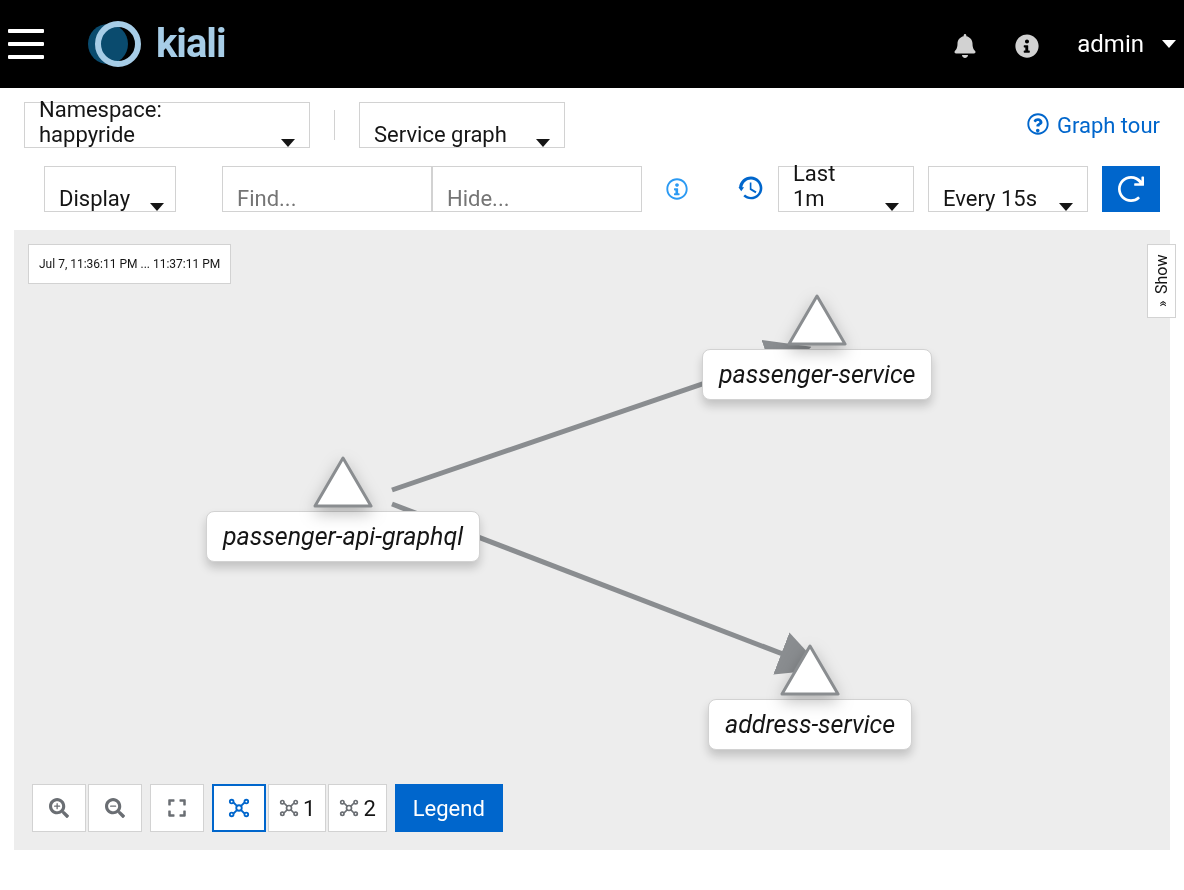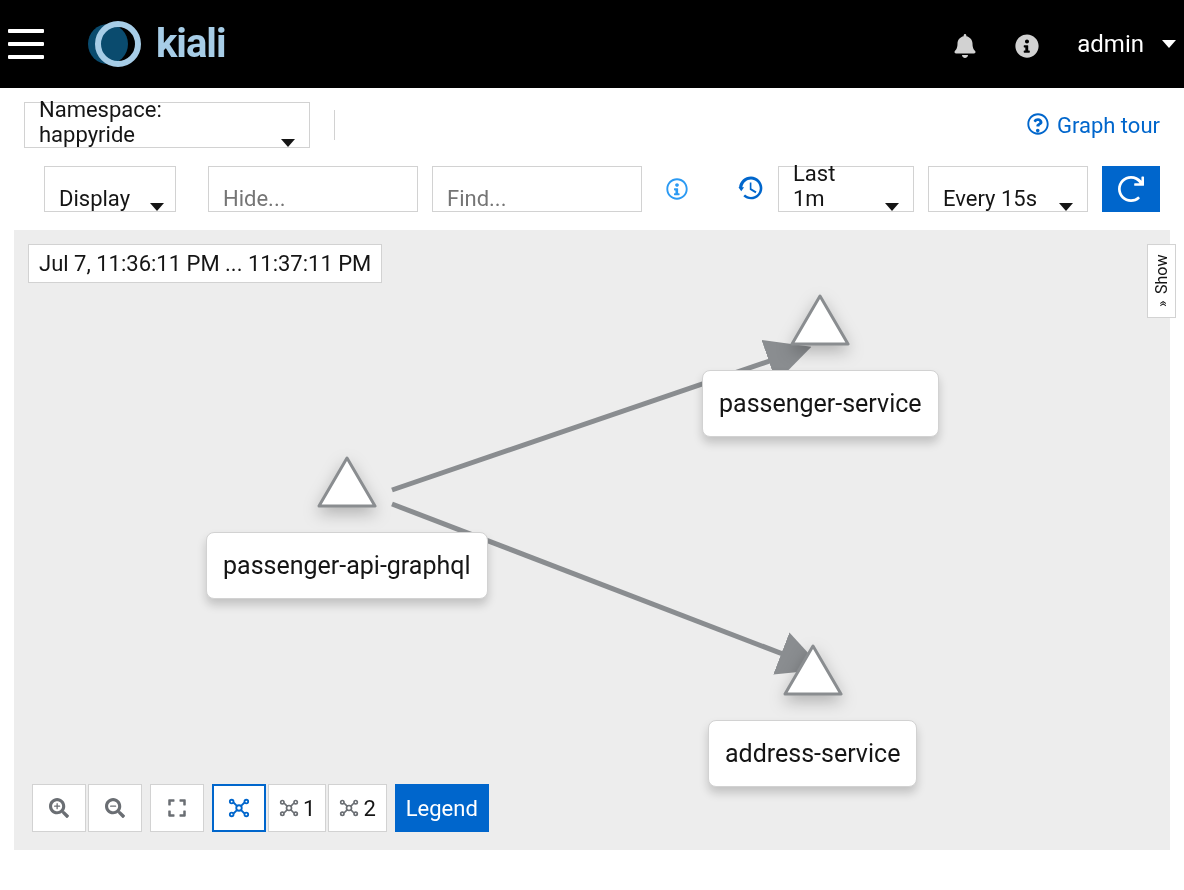--- a/index.html
+++ b/index.html
@@ -29,34 +29,34 @@
   .tour-link { margin-left: auto; color: #06c; font-size: 22px; display: flex; align-items: flex-start; gap: 8px; cursor: pointer; }
 
   .row2-left { display: flex; align-items: center; gap: 14px; padding-left: 20px; }
   .row2-right { margin-left: auto; display: flex; align-items: center; gap: 14px; }
   .info-icon-small { color: #2b9af3; width: 22px; height: 22px; margin-left: 10px; }
   .history-icon { color: #06c; width: 26px; height: 26px; }
   .btn-primary { width: 58px; height: 46px; background: #06c; display: flex; align-items: center; justify-content: center; cursor: pointer; }
 
   
   .graph-wrap { margin: 0 14px; height: 620px; background: #ededed; position: relative; }
-  .time-badge { position: absolute; top: 14px; left: 14px; background: #fff; border: 1px solid #d2d2d2; padding: 6px 10px; font-size: 22px; }
+  .time-badge { position: absolute; top: 14px; left: 14px; background: #fff; border: 1px solid #d2d2d2; padding: 12px 10px; font-size: 12px; }
   .show-tab { position: absolute; right: -6px; top: 14px; background: #fff; border: 1px solid #d2d2d2; padding: 10px 4px 10px 4px; writing-mode: vertical-rl; transform: rotate(180deg); font-size: 16px; display: flex; align-items: center; gap: 6px; cursor: pointer; }
   .svc-node { position: absolute; text-align: center; }
   .tri { width: 64px; height: 56px; margin: 0 auto; position: relative; }
   .tri svg { filter: drop-shadow(0 6px 8px rgba(0,0,0,0.25)); }
-  .node-label { margin-top: 22px; background: #fff; border: 1px solid #d2d2d2; border-radius: 8px; padding: 18px 16px; font-size: 25px; box-shadow: 0 6px 10px rgba(0,0,0,0.18); display: inline-block; }
+  .node-label { margin-top: 1px; background: #fff; border: 1px solid #d2d2d2; border-radius: 8px; padding: 10px 16px; font-size: 25px; box-shadow: 0 6px 10px rgba(0,0,0,0.18); display: inline-block; font-style: italic; }
   .edge-line { stroke: #8a8d90; stroke-width: 5; fill: none; }
 
   
   .graph-controls { position: absolute; left: 18px; bottom: 18px; display: flex; gap: 8px; align-items: center; }
   .ctrl-group { display: flex; gap: 2px; }
   .ctrl-btn { height: 48px; min-width: 54px; background: #fff; border: 1px solid #d2d2d2; display: flex; align-items: center; justify-content: center; font-size: 22px; cursor: pointer; padding: 0 10px; gap: 4px; }
   .ctrl-btn.active { border: 2px solid #06c; color: #151515; }
-  .legend-btn { height: 48px; padding: 0 11px; background: #06c; color: #fff; font-size: 22px; display: flex; align-items: center; cursor: pointer; }
+  .legend-btn { height: 48px; padding: 0 18px; background: #06c; color: #fff; font-size: 22px; display: flex; align-items: center; cursor: pointer; }
 
   .chev-dbl { font-size: 14px; }
 </style>
 </head>
 <body>
 
 <div class="masthead">
   <div class="hamburger-icon">
     <span></span>
       <span></span>
@@ -87,40 +87,44 @@
   </div>
 </div>
 
 <div class="toolbar">
   <div class="row">
     <div class="dropdown" style="width:286px">
       <span>Namespace: happyride</span>
       <span class="caret-down"></span>
     </div>
     <div class="vdiv"></div>
+    <div class="dropdown" style="width:206px">
+      <span>Service graph</span>
+      <span class="caret-down"></span>
+    </div>
     <div class="tour-link">
       <svg width="22" height="22" viewBox="0 0 512 512" fill="#06c">
           <path d="M256 8C119 8 8 119 8 256s111 248 248 248 248-111 248-248S393 8 256 8zm0 44c113 0 204 91 204 204s-91 204-204 204S52 369 52 256 143 52 256 52zm0 68c-47 0-77 20-100 55-4 6-2 14 4 18l28 21c6 5 14 4 19-2 14-18 24-28 46-28 17 0 38 11 38 27 0 12-10 19-27 28-20 11-46 24-46 58v6c0 8 6 14 14 14h46c8 0 14-6 14-14v-3c0-23 68-24 68-87 0-47-49-93-104-93zm-6 248c-23 0-42 19-42 42s19 42 42 42 42-19 42-42-19-42-42-42z"></path>
         </svg>
       <span>Graph tour</span>
     </div>
   </div>
 
   <div class="row">
     <div class="row2-left">
       <div class="dropdown" style="width:132px">
         <span>Display</span>
         <span class="caret-down"></span>
       </div>
       <div style="width:18px"></div>
+      <div class="text-in" style="width:210px">
+        <input placeholder="Find..." style="">
+      </div>
       <div class="text-in" style="width:210px;margin-left:-14px">
         <input placeholder="Hide..." style="">
-      </div>
-      <div class="text-in" style="width:210px">
-        <input placeholder="Find..." style="">
       </div>
       <svg class="info-icon-small" viewBox="0 0 512 512" fill="#2b9af3">
           <path d="M256 8C119 8 8 119 8 256s111 248 248 248 248-111 248-248S393 8 256 8zm0 44c113 0 204 91 204 204s-91 204-204 204S52 369 52 256 143 52 256 52zm0 68c-24 0-43 19-43 43s19 43 43 43 43-19 43-43-19-43-43-43zm58 280H198c-7 0-12-5-12-12v-24c0-7 5-12 12-12h22v-64h-22c-7 0-12-5-12-12v-24c0-7 5-12 12-12h72c7 0 12 5 12 12v100h22c7 0 12 5 12 12v24c0 7-5 12-12 12z"></path>
         </svg>
     </div>
     <div class="row2-right">
       <svg class="history-icon" viewBox="0 0 512 512" fill="#06c">
           <path d="M256 8C134 8 33 101 21 220H8l56 80 56-80h-35c12-86 85-152 171-152 95 0 172 77 172 172s-77 172-172 172c-45 0-86-17-117-46l-34 34c40 38 94 60 151 60 123 0 224-101 224-224S379 8 256 8zm-24 120v144l112 67 20-34-100-59V128h-32z"></path>
         </svg>
       <div class="dropdown" style="width:136px">

